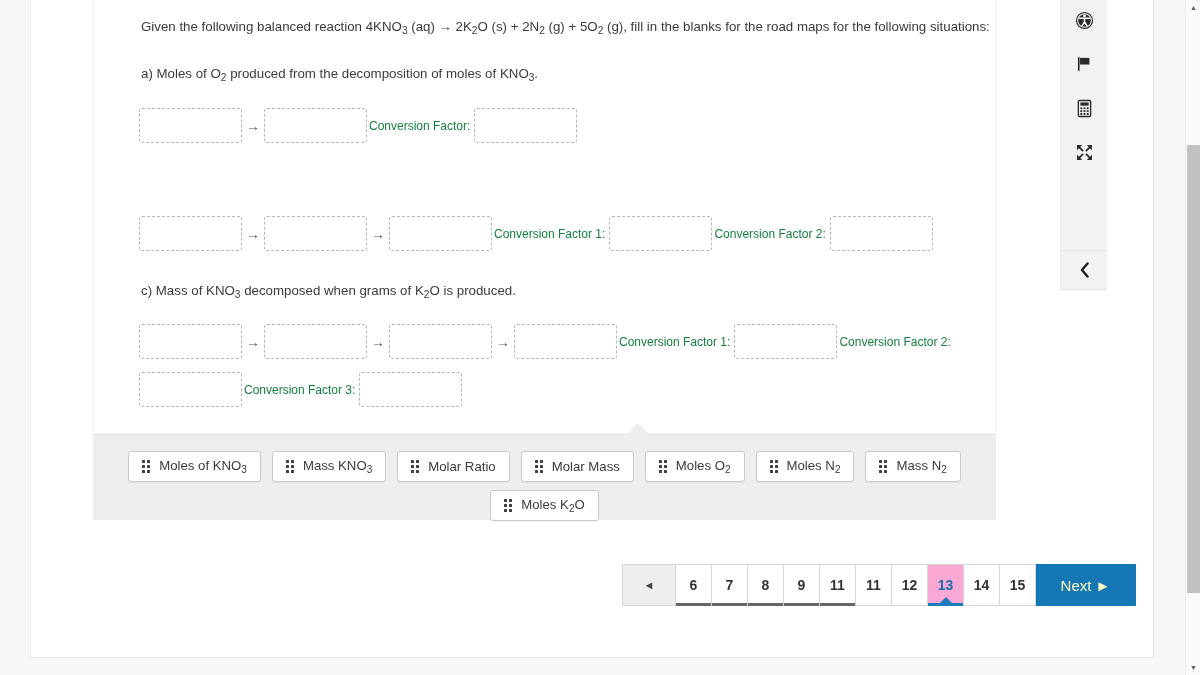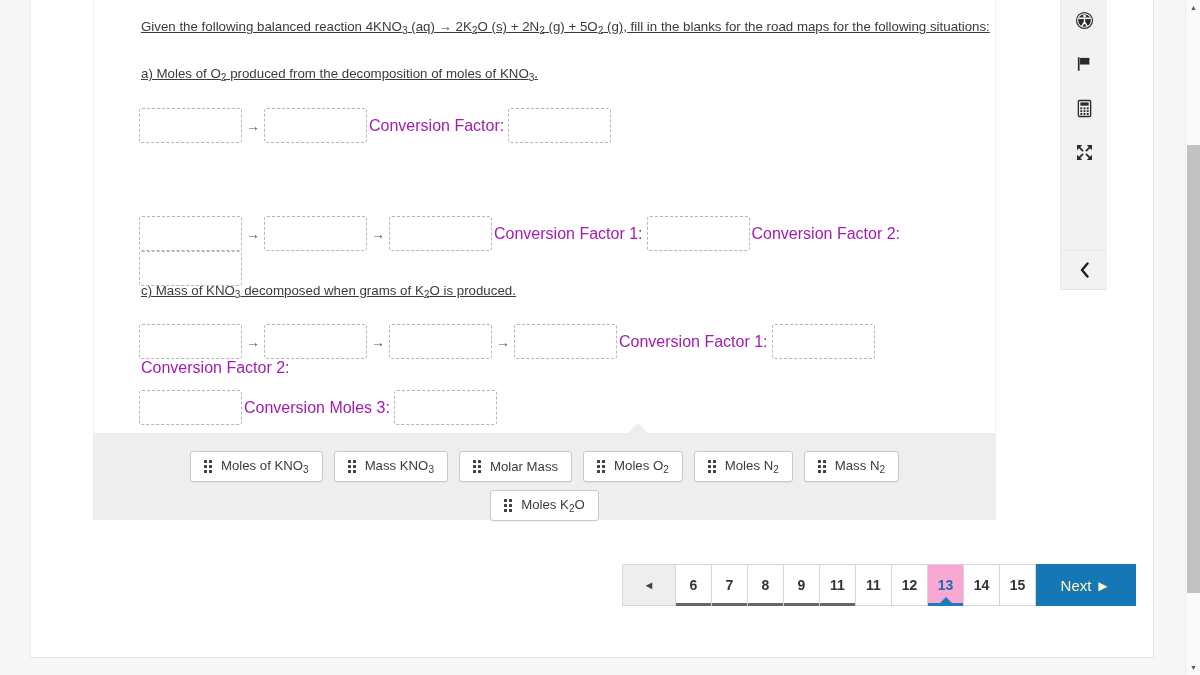--- a/index.html
+++ b/index.html
@@ -36,21 +36,20 @@
     border-left: 1px solid #f0f0f0;
     border-right: 1px solid #f0f0f0;
   }
 
   .qtext {
     position: absolute;
     color: #3b3b3b;
     font-size: 13.3px;
     line-height: 17px;
     white-space: nowrap;
-    text-decoration: underline;
   }
   #prompt { left: 47px; top: 18px; }
   #part-a { left: 47px; top: 65px; text-align: center; }
   #part-b { left: 47px; top: 174px; }
   #part-c { left: 47px; top: 282px; }
 
   sub { font-size: 0.76em; vertical-align: -0.28em; }
 
   
   .row {
@@ -74,22 +73,22 @@
     flex: 0 0 auto;
   }
   .arrow {
     color: #555;
     font-size: 14px;
     padding: 0 4px;
     flex: 0 0 auto;
     line-height: 1;
   }
   .cf-label {
-    color: #a21caf;
-    font-size: 16px;
+    color: #15803d;
+    font-size: 12px;
     white-space: nowrap;
     padding: 0 4px 0 2px;
     flex: 0 0 auto;
   }
   .wrapline { flex-basis: 100%; height: 13px; }
 
   
   .bank {
     position: absolute;
     left: 62px; top: 433px; width: 903px; height: 87px;
@@ -302,21 +301,21 @@
         <div class="dropzone"></div>
         <span class="arrow">→</span>
         <div class="dropzone"></div>
         <span class="arrow">→</span>
         <div class="dropzone"></div>
         <span class="cf-label">Conversion Factor 1:</span>
         <div class="dropzone"></div>
         <span class="cf-label">Conversion Factor 2:</span>
         <div class="wrapline"></div>
         <div class="dropzone"></div>
-        <span class="cf-label">Conversion Moles 3:</span>
+        <span class="cf-label">Conversion Factor 3:</span>
         <div class="dropzone"></div>
       </div>
 
     </div>
 
     <div class="bank">
       <div class="bank-notch"></div>
       <div class="bank-rows">
 
         <div class="bank-row">
@@ -334,20 +333,31 @@
           <div class="token">
             <span class="grip">
                 <i></i>
                 <i></i>
                 <i></i>
                 <i></i>
                 <i></i>
                 <i></i>
               </span>
             <span>Mass KNO<sub>3</sub></span>
+          </div>
+          <div class="token">
+            <span class="grip">
+                <i></i>
+                <i></i>
+                <i></i>
+                <i></i>
+                <i></i>
+                <i></i>
+              </span>
+            <span>Molar Ratio</span>
           </div>
           <div class="token">
             <span class="grip">
                 <i></i>
                 <i></i>
                 <i></i>
                 <i></i>
                 <i></i>
                 <i></i>
               </span>

